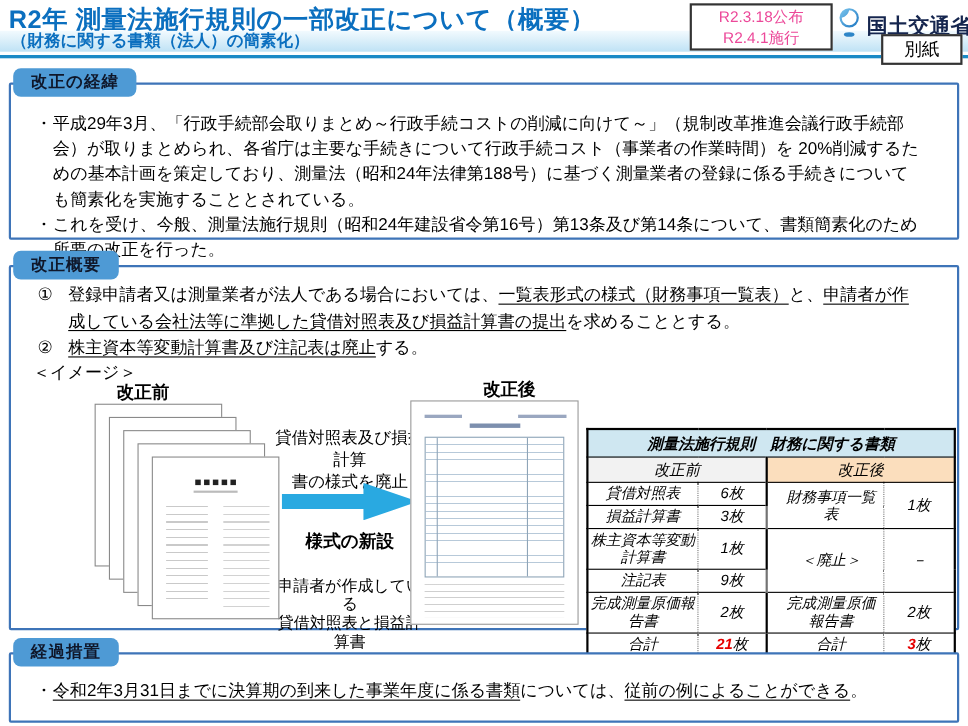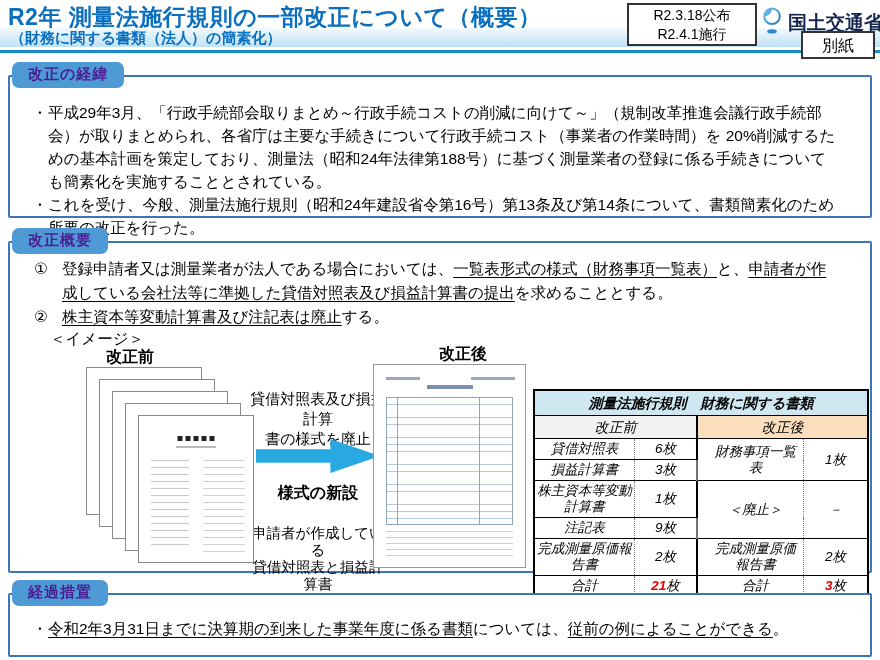--- a/index.html
+++ b/index.html
@@ -7,46 +7,46 @@
   .page { position:relative; width:880px; height:660px; background:#fff; overflow:hidden; }
 
   
   .title { position:absolute; left:8px; top:2px; font-size:23px; font-weight:bold; color:#0B6FBF; letter-spacing:.5px; white-space:nowrap; }
   .subtitle-band { position:absolute; left:0; top:28px; width:100%; height:19px;
       background:linear-gradient(180deg,#F2FAFE 0%,#BFE2F5 100%); }
   .subtitle { position:absolute; left:10px; top:0; font-size:15px; font-weight:bold; color:#0B6FBF; line-height:19px; white-space:nowrap; }
   .blue-rule { position:absolute; left:0; top:50px; width:100%; height:3px; background:#1B8AC6; }
   .date-box { position:absolute; left:627px; top:3px; width:130px; height:43px; background:#fff;
       border:2px solid #333; display:flex; flex-direction:column; justify-content:center; text-align:center;
-      font-size:14px; line-height:19px; color:#000000; z-index:4; }
+      font-size:14px; line-height:19px; color:#ec4899; z-index:4; }
   .mlit { position:absolute; left:760px; top:6px; display:flex; align-items:center; gap:4px; z-index:4; }
   .mlit-name { font-size:19px; font-weight:bold; color:#15254E; white-space:nowrap; }
   .besshi-box { position:absolute; left:801px; top:31px; width:74px; height:28px; background:#fff;
       border:2px solid #333; text-align:center; font-size:16px; line-height:25px; color:#000; z-index:5; }
 
   
   .sec { position:absolute; left:8px; width:864px; }
-  .badge { position:absolute; left:4px; top:0; z-index:2; background:#4E9AD5; color:#4c1d95;
+  .badge { position:absolute; left:4px; top:0; z-index:2; background:#4E9AD5; color:#0f172a;
       font-size:15px; font-weight:bold; padding:3px 16px 4px; border-radius:7px; letter-spacing:1px; }
   .sbox { position:absolute; left:0; top:13px; width:864px; background:#fff; border:2px solid #3E74B8; border-radius:2px; }
   .sec1 { top:62px; } .sec1 .sbox { height:143px; }
   .sec2 { top:228px; } .sec2 .sbox { height:332px; }
   .sec3 { top:580px; } .sec3 .sbox { height:64px; }
 
   .body-text { font-size:15.5px; line-height:23px; color:#000; }
   .sec1 .content { padding:24px 34px 0 22px; }
   .li { position:relative; padding-left:16px; }
   .li .mk { position:absolute; left:0; }
   u, .ul { text-decoration:underline; text-underline-offset:3px; }
 
   .sec2 .content { padding:14px 30px 0 22px; }
   .oli { position:relative; padding-left:30px; font-size:15.5px; line-height:24px; }
   .oli .num { position:absolute; left:2px; }
 
-  .img-label { position:absolute; left:20px; top:86px; font-size:15.5px;margin-left:20px; }
+  .img-label { position:absolute; left:20px; top:86px; font-size:15.5px; }
   .before-label { position:absolute; left:60px; top:104px; width:120px; text-align:center; font-size:16px; font-weight:bold; }
   .after-label { position:absolute; left:388px; top:101px; width:130px; text-align:center; font-size:16px; font-weight:bold; }
 
   
   .stack { position:absolute; left:76px; top:124px; width:172px; height:200px; }
   .sheet { position:absolute; width:116px; height:148px; background:#fff; border:1px solid #8a8a8a; }
   .s0{left:0;top:0;} .s1{left:13px;top:12px;} .s2{left:26px;top:24px;} .s3{left:39px;top:36px;}
   .s4{left:52px;top:48px; z-index:2;}
   .fs-title { position:absolute; left:50%; top:20px; transform:translateX(-50%); display:flex; gap:3px; }
   .fs-title i { width:5px; height:5px; background:#222; }

